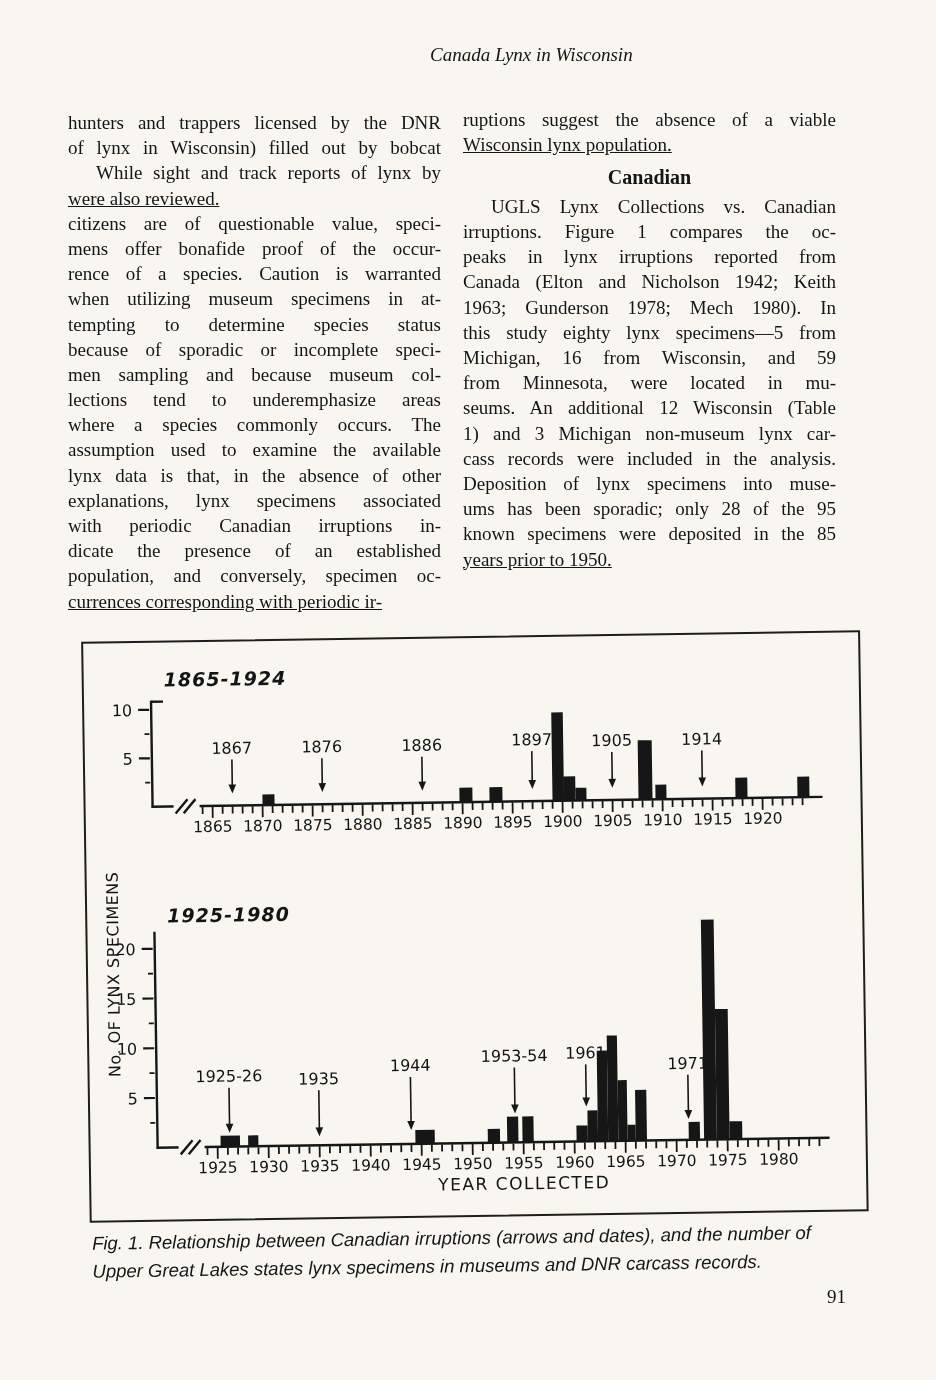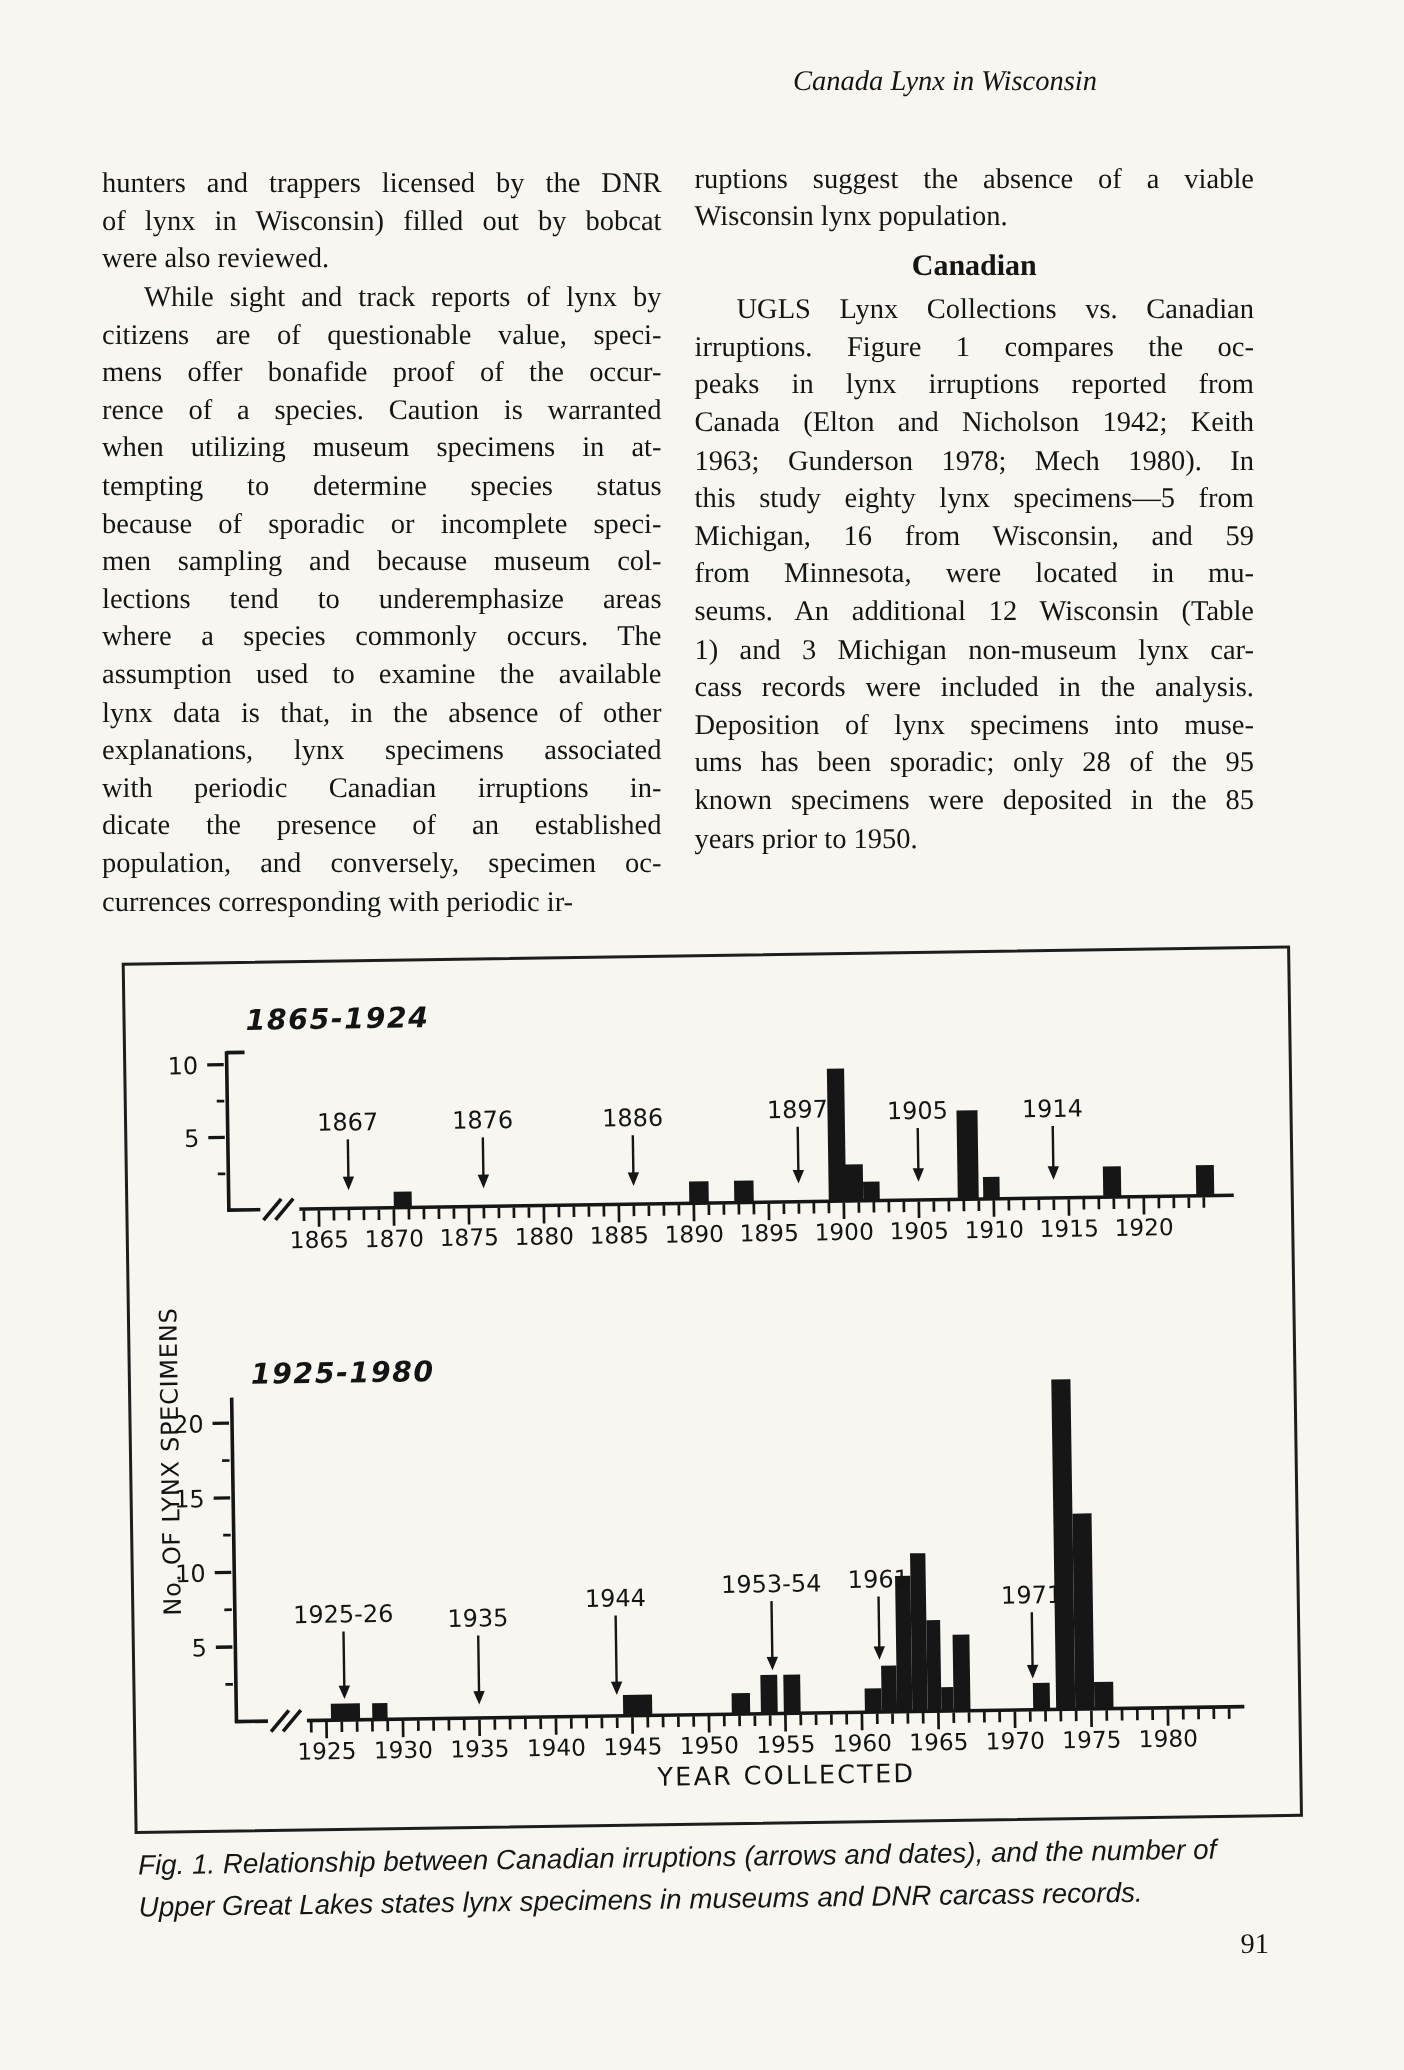--- a/index.html
+++ b/index.html
@@ -4,32 +4,32 @@
 <style>
   html,body{margin:0;padding:0;}
   body{
     width:936px;height:1380px;position:relative;overflow:hidden;
     background:#f7f6f1;color:#1c1c1c;
     font-family:"Liberation Serif", serif;
   }
   .abs{position:absolute;}
   
   #running-header{
-    top:44px;left:430px;width:400px;text-align:center;
+    top:44px;left:430px;width:400px;text-align:left;
     font-style:italic;font-size:19px;color:#141414;
   }
   
   .col{width:373px;font-size:19px;line-height:25.2px;color:#151515;}
   #col-left{left:68px;top:110px;}
   #col-right{left:463px;top:107px;}
   .tline{
     text-align:justify;text-align-last:justify;
     height:25.2px;white-space:nowrap;
   }
-  .tline.last{text-align-last:left;}
+  .tline.last{text-align-last:left;text-decoration:underline;}
   .tline.indent{text-indent:28px;}
   .tline .i{}
   .heading{
     font-weight:bold;font-size:20px;text-align:center;
     height:36.5px;padding-top:8px;box-sizing:border-box;
   }
   
   #figure-wrap{
     left:85px;top:636px;width:779px;height:660px;
     transform:rotate(-0.85deg);transform-origin:50% 40%;
@@ -57,22 +57,22 @@
   }
 </style>
 </head>
 <body>
 
 <div class="abs" id="running-header">Canada Lynx in Wisconsin</div>
 
 <div class="abs col" id="col-left">
     <div class="tline">hunters and trappers licensed by the DNR</div>
     <div class="tline">of lynx in Wisconsin) filled out by bobcat</div>
+    <div class="tline indent">While sight and track reports of lynx by</div>
     <div class="tline last">were also reviewed.</div>
-    <div class="tline indent">While sight and track reports of lynx by</div>
     <div class="tline">citizens are of questionable value, speci-</div>
     <div class="tline">mens offer bonafide proof of the occur-</div>
     <div class="tline">rence of a species. Caution is warranted</div>
     <div class="tline">when utilizing museum specimens in at-</div>
     <div class="tline">tempting to determine species status</div>
     <div class="tline">because of sporadic or incomplete speci-</div>
     <div class="tline">men sampling and because museum col-</div>
     <div class="tline">lections tend to underemphasize areas</div>
     <div class="tline">where a species commonly occurs. The</div>
     <div class="tline">assumption used to examine the available</div>

